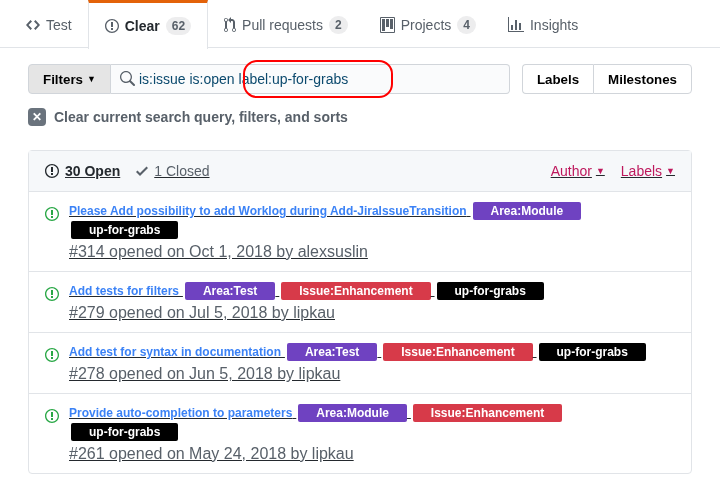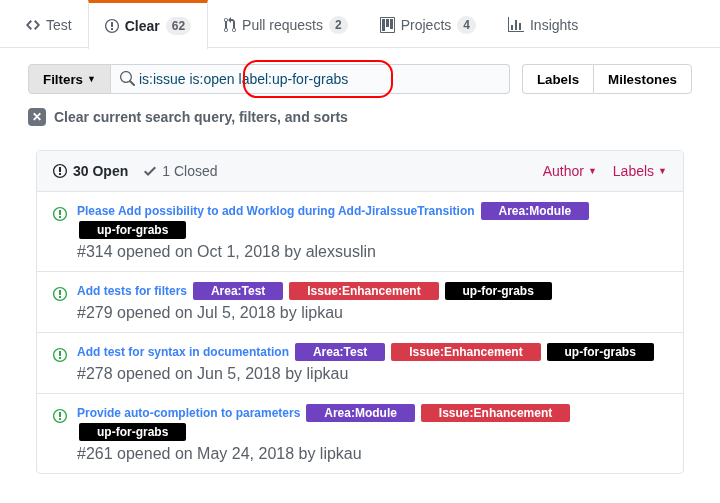--- a/index.html
+++ b/index.html
@@ -121,23 +121,24 @@
     color: #fff;
     width: 18px; height: 18px;
     border-radius: 4px;
     display: flex;
     align-items: center;
     justify-content: center;
     font-size: 12px;
     font-weight: 700;
   }
   .list-box {
-    margin: 10px 36px;
+    margin: 10px 28px;
     border: 1px solid #e1e4e8;
     border-radius: 4px;
+    text-decoration: underline;
   }
   .list-header {
     background: #f6f8fa;
     padding: 12px 16px;
     display: flex;
     align-items: center;
     gap: 16px;
     border-bottom: 1px solid #e1e4e8;
   }
   .list-header .spacer { flex: 1; }

